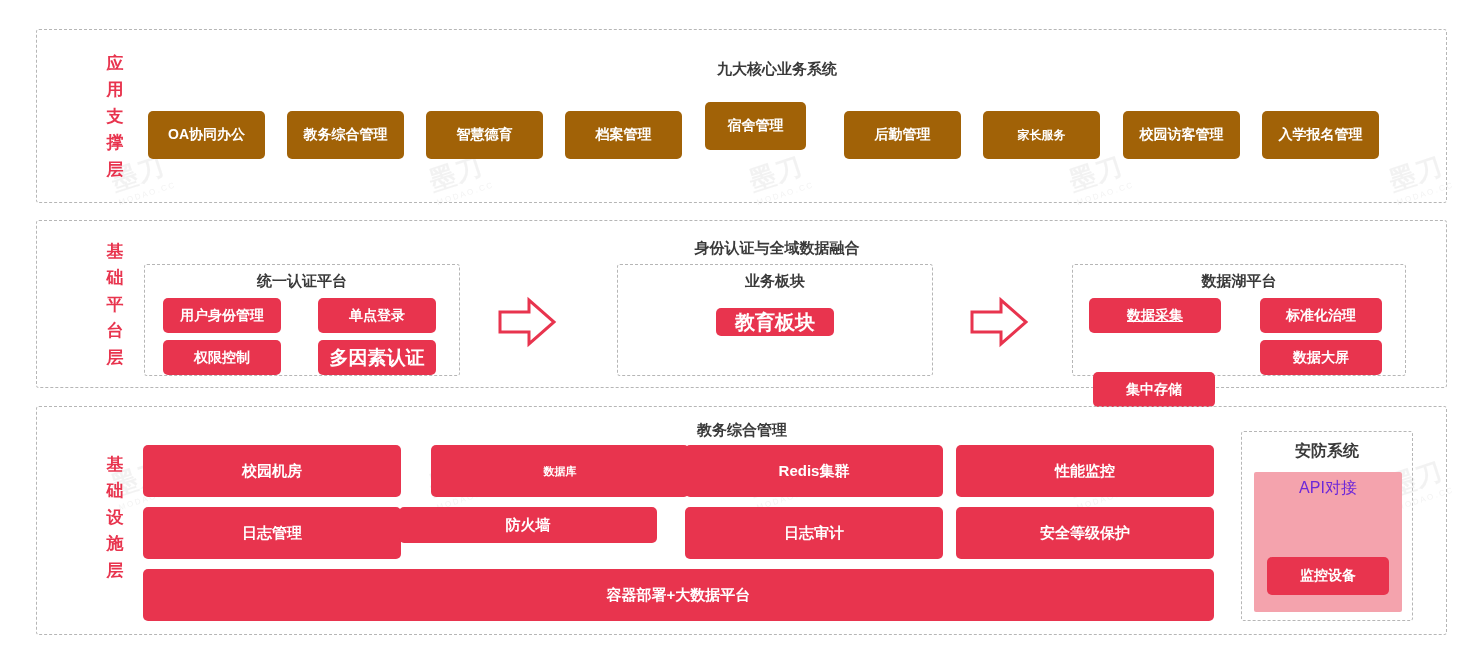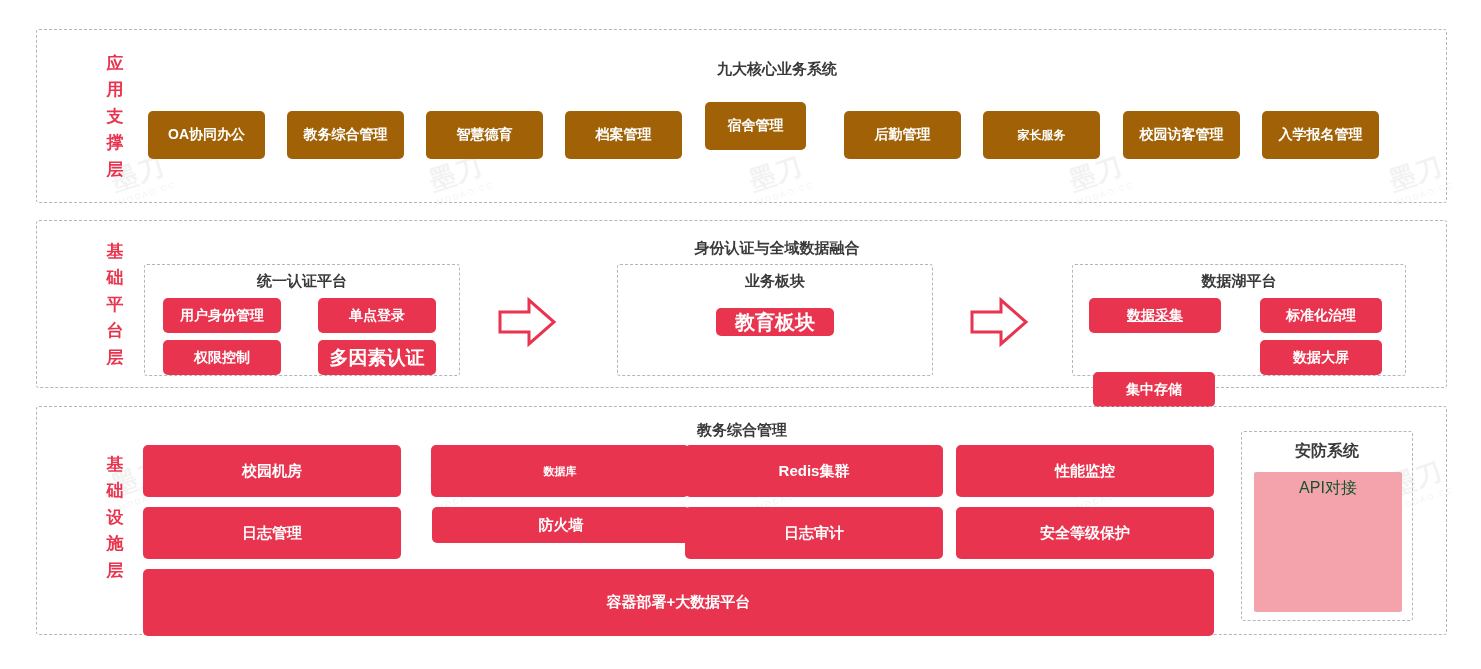--- a/index.html
+++ b/index.html
@@ -104,21 +104,21 @@
   .api-panel {
     position: absolute;
     background: #f4a3ad;
     border-radius: 2px;
   }
   .api-title {
     position: absolute;
     top: 6px; left: 0; right: 0;
     text-align: center;
     font-size: 16px;
-    color: #14532d;
+    color: #6d28d9;
     white-space: nowrap;
   }
 </style>
 </head>
 <body>
 
 <div class="canvas">
 
   <div class="wm" style="left:112px; top:155px;">墨刀<span class="wm-sub">MODAO.CC</span></div>
   <div class="wm" style="left:430px; top:155px;">墨刀<span class="wm-sub">MODAO.CC</span></div>
@@ -207,28 +207,29 @@
     </div>
 
     <div class="layer-title" style="left:705px; top:14px;">教务综合管理</div>
 
     <div class="tile tile-red" style="left:106px; top:38px; width:258px; height:52px; font-size:15px;">校园机房</div>
     <div class="tile tile-red" style="left:377px; top:38px; width:258px; height:52px; font-size:11px;margin-left:17px;">数据库</div>
     <div class="tile tile-red" style="left:648px; top:38px; width:258px; height:52px; font-size:15px;">Redis集群</div>
     <div class="tile tile-red" style="left:919px; top:38px; width:258px; height:52px; font-size:15px;">性能监控</div>
 
     <div class="tile tile-red" style="left:106px; top:100px; width:258px; height:52px; font-size:15px;">日志管理</div>
-    <div class="tile tile-red" style="left:395px; top:100px; width:258px; height:36px; font-size:15px;">防火墙</div>
+    <div class="tile tile-red" style="left:362px; top:100px; width:258px; height:36px; font-size:15px;">防火墙</div>
     <div class="tile tile-red" style="left:648px; top:100px; width:258px; height:52px; font-size:15px;">日志审计</div>
     <div class="tile tile-red" style="left:919px; top:100px; width:258px; height:52px; font-size:15px;">安全等级保护</div>
 
-    <div class="tile tile-red" style="left:106px; top:162px; width:1071px; height:67px; font-size:15px;text-align:center;">容器部署+大数据平台</div>
+    <div class="tile tile-red" style="left:106px; top:162px; width:1071px; height:52px; font-size:15px;text-align:center;">容器部署+大数据平台</div>
 
     <div class="group" style="left:1204px; top:24px; width:172px; height:190px;">
       <div class="group-title" style="top:9px; font-size:16px;">安防系统</div>
 
       <div class="api-panel" style="left:12px; top:40px; width:148px; height:140px;">
         <div class="api-title">API对接</div>
+        <div class="tile tile-red" style="left:13px; top:85px; width:122px; height:38px; font-size:14px;">监控设备</div>
       </div>
     </div>
   </div>
 
 </div>
 
 </body></html>

